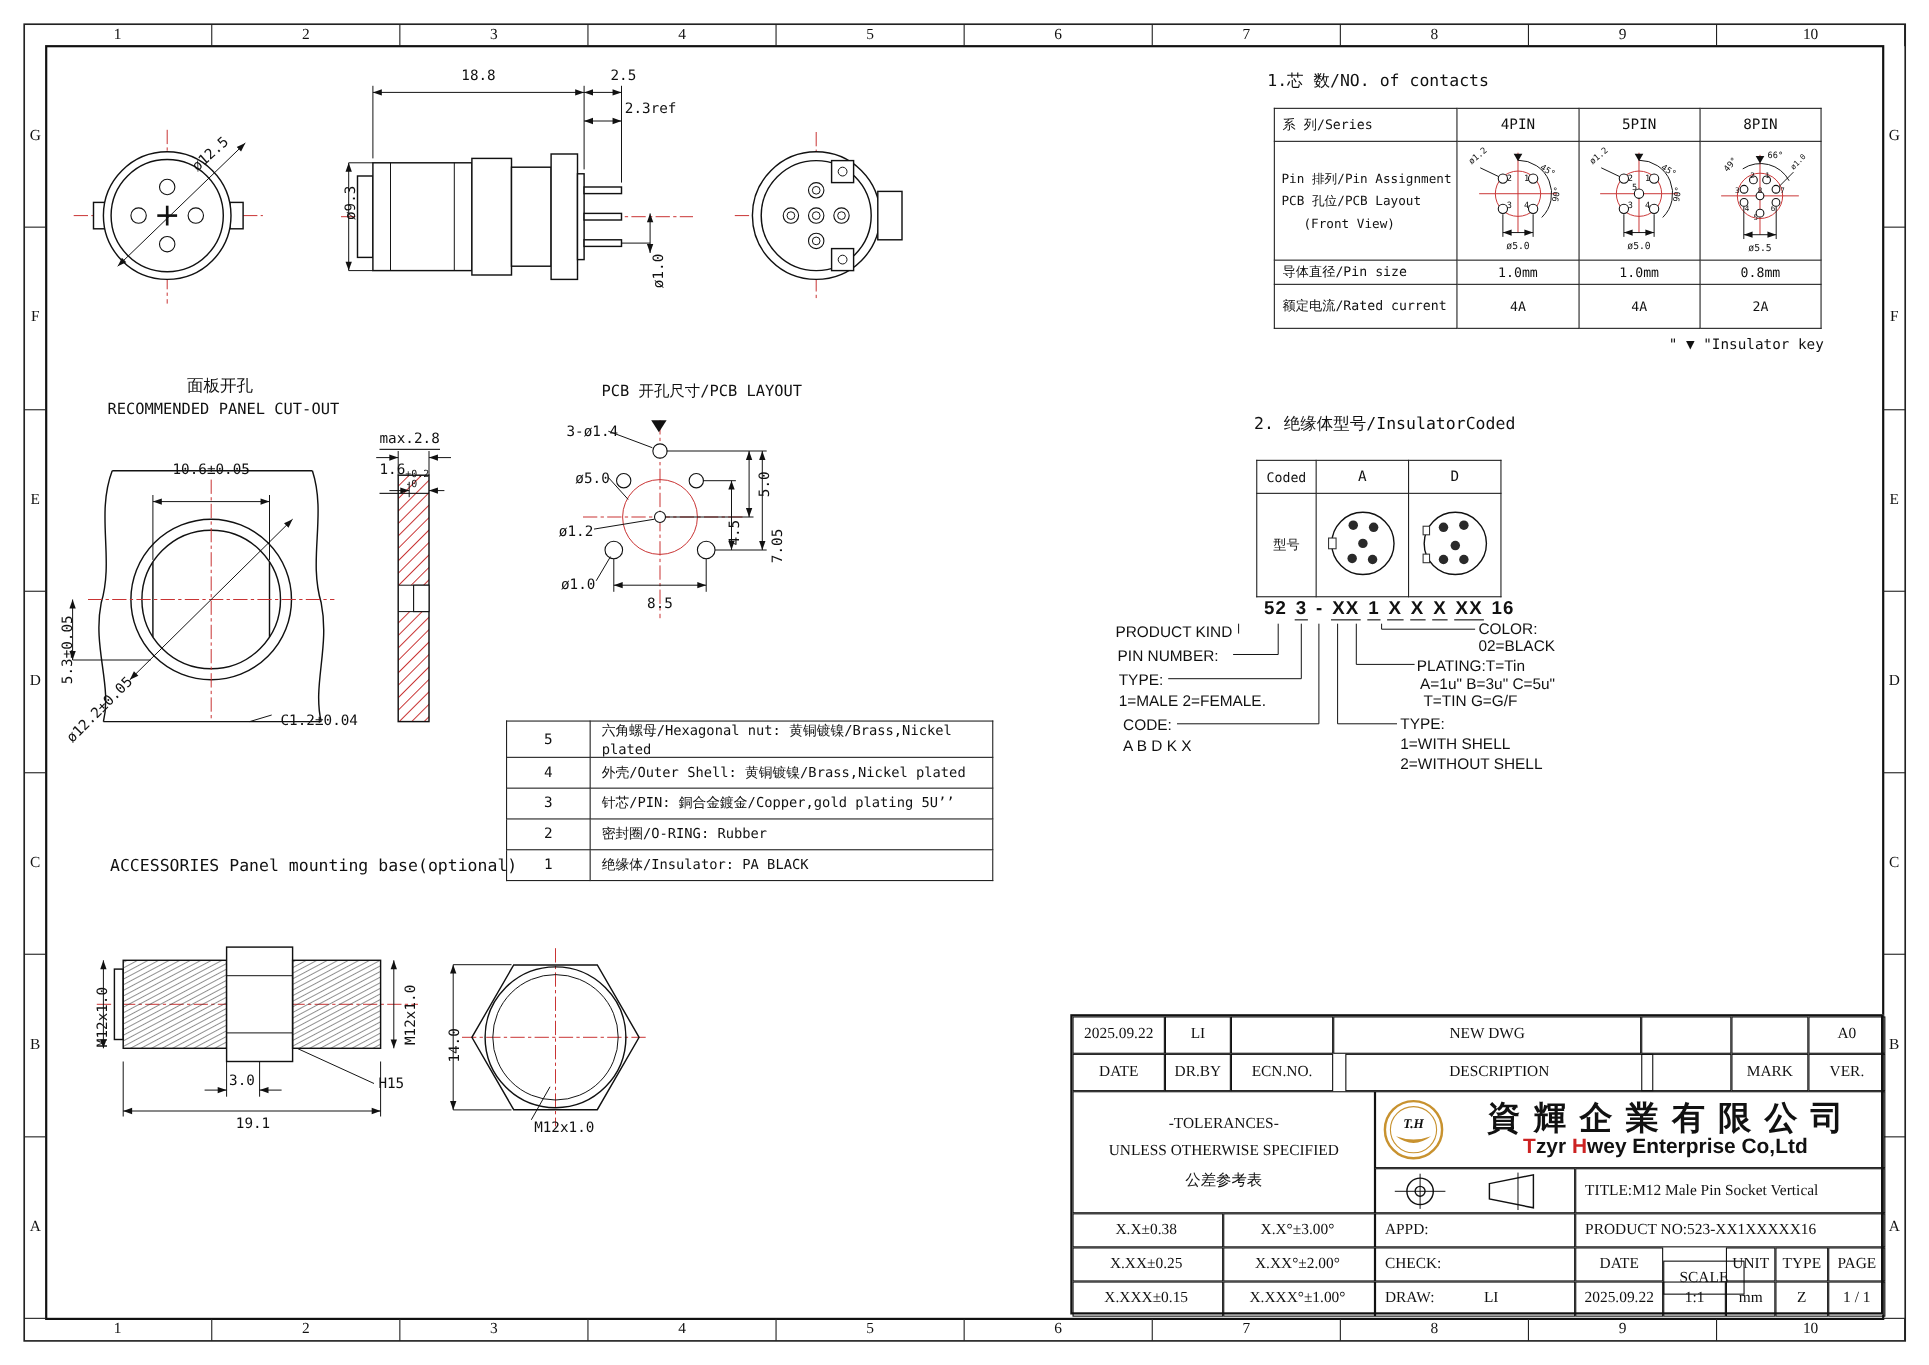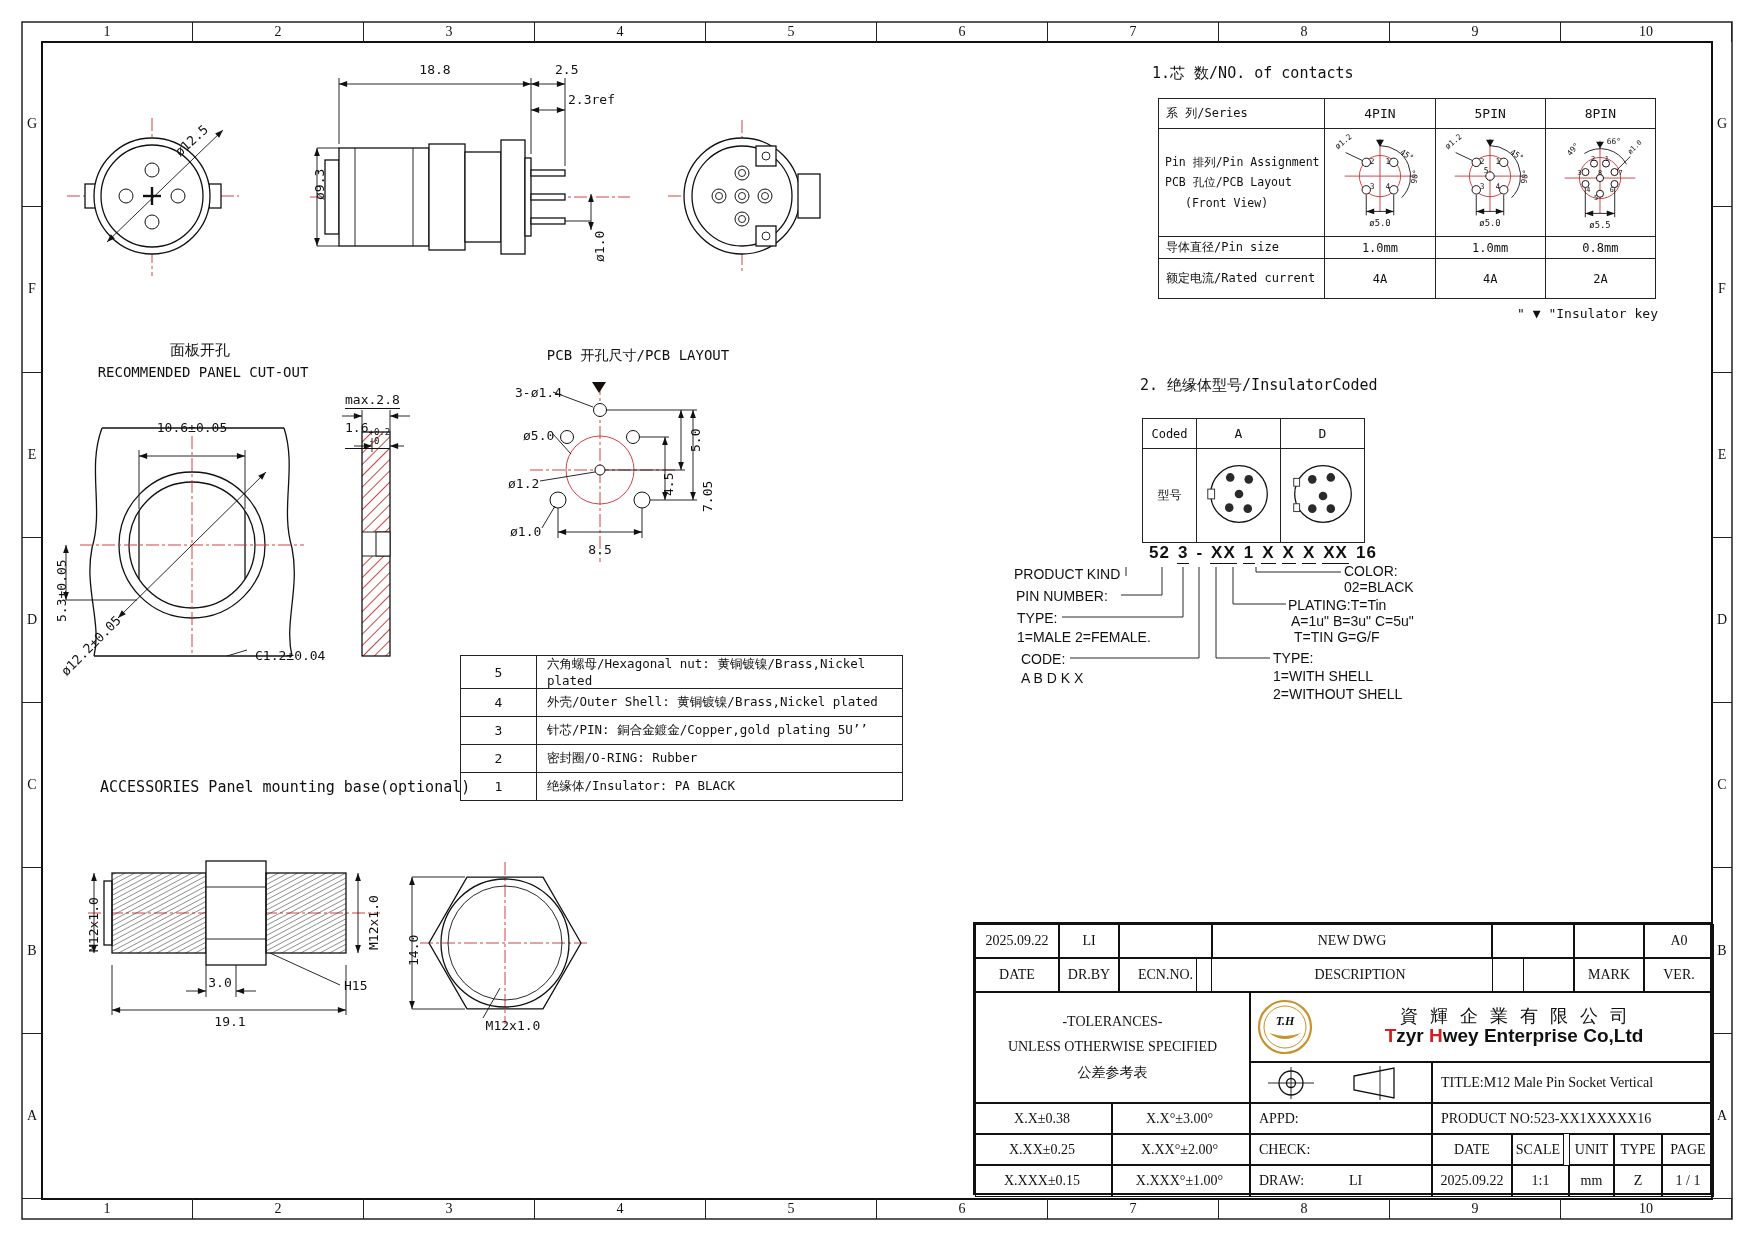--- a/index.html
+++ b/index.html
@@ -52,21 +52,21 @@
 .codeline span.u{border-bottom:1.6px solid #111}
 .olab{position:absolute;font:14px "Liberation Sans",sans-serif;color:#111;white-space:nowrap}
 
 .tb{position:absolute;left:973px;top:922px;width:739px;height:273px;background:#fff;border:2px solid #111;font-family:"Liberation Serif",serif}
 .tb .cell{position:absolute;border:1.1px solid #111;display:flex;align-items:center;justify-content:center;font-size:14px;color:#111;overflow:visible}
 .tb .cell.lft{justify-content:flex-start;padding-left:8px}
 .toltitle{flex-direction:column;justify-content:center;gap:9px;font-size:14px}
 .tolrow{justify-content:space-between;padding:0 13px 0 10px;font-size:13.5px}
 .banner{flex-direction:row;justify-content:flex-start;padding-left:4px}
 .cotext{display:flex;flex-direction:column;align-items:center;flex:1}
-.cocn{font-size:18px;font-weight:normal;letter-spacing:12px;text-indent:12px;line-height:1.1}
+.cocn{font-size:30px;font-weight:bold;letter-spacing:12px;text-indent:12px;line-height:1.1}
 .coen{font-size:19px;font-weight:bold;font-family:"Liberation Sans",sans-serif;line-height:1.1}
 .coen .rdl{color:#cc2222}
 .ttl{font-size:15px}
 .meta5{font-size:13.5px}
 </style>
 </head>
 <body>
 
 <div class="sheet">
 
@@ -550,21 +550,21 @@
     <div class="cell" style="left:84px;top:0;width:60px;height:34px">LI</div>
     <div class="cell" style="left:144px;top:0;width:93px;height:34px"></div>
     <div class="cell" style="left:237px;top:0;width:280px;height:34px">NEW DWG</div>
     <div class="cell" style="left:517px;top:0;width:82px;height:34px"></div>
     <div class="cell" style="left:599px;top:0;width:70px;height:34px"></div>
     <div class="cell" style="left:669px;top:0;width:70px;height:34px">A0</div>
 
     <div class="cell" style="left:0;top:34px;width:84px;height:34px">DATE</div>
     <div class="cell" style="left:84px;top:34px;width:60px;height:34px">DR.BY</div>
     <div class="cell" style="left:144px;top:34px;width:93px;height:34px">ECN.NO.</div>
-    <div class="cell" style="left:221px;top:34px;width:328px;height:34px">DESCRIPTION</div>
+    <div class="cell" style="left:248px;top:34px;width:280px;height:34px">DESCRIPTION</div>
     <div class="cell" style="left:517px;top:34px;width:82px;height:34px"></div>
     <div class="cell" style="left:599px;top:34px;width:70px;height:34px">MARK</div>
     <div class="cell" style="left:669px;top:34px;width:70px;height:34px">VER.</div>
 
     <div class="cell toltitle" style="left:0;top:68px;width:275px;height:111px">
       <div>-TOLERANCES-</div>
       <div>UNLESS OTHERWISE SPECIFIED</div>
       <div>公差参考表</div>
     </div>
 
@@ -620,21 +620,21 @@
     <div class="cell lft ttl" style="left:457px;top:138px;width:282px;height:41px">TITLE:M12 Male Pin Socket Vertical</div>
     <div class="cell lft" style="left:275px;top:179px;width:182px;height:31px">APPD:</div>
     <div class="cell lft ttl" style="left:457px;top:179px;width:282px;height:31px">PRODUCT NO:523-XX1XXXXX16</div>
     <div class="cell lft" style="left:275px;top:210px;width:182px;height:31px">CHECK:</div>
     <div class="cell lft" style="left:275px;top:241px;width:182px;height:32px">
         <span>DRAW:</span>
         <span style="margin-left:45px">LI</span>
       </div>
 
     <div class="cell meta5" style="left:457px;top:210px;width:80px;height:31px">DATE</div>
-    <div class="cell meta5" style="left:537px;top:210px;width:52px;height:31px">SCALE</div>
+    <div class="cell meta5" style="left:537px;top:222px;width:74px;height:31px">SCALE</div>
     <div class="cell meta5" style="left:594px;top:210px;width:45px;height:31px">UNIT</div>
     <div class="cell meta5" style="left:639px;top:210px;width:48px;height:31px">TYPE</div>
     <div class="cell meta5" style="left:687px;top:210px;width:52px;height:31px">PAGE</div>
 
     <div class="cell meta5" style="left:457px;top:241px;width:80px;height:32px">2025.09.22</div>
     <div class="cell meta5" style="left:537px;top:241px;width:57px;height:32px">1:1</div>
     <div class="cell meta5" style="left:594px;top:241px;width:45px;height:32px">mm</div>
     <div class="cell meta5" style="left:639px;top:241px;width:48px;height:32px">Z</div>
     <div class="cell meta5" style="left:687px;top:241px;width:52px;height:32px">1 / 1</div>
   </div>

